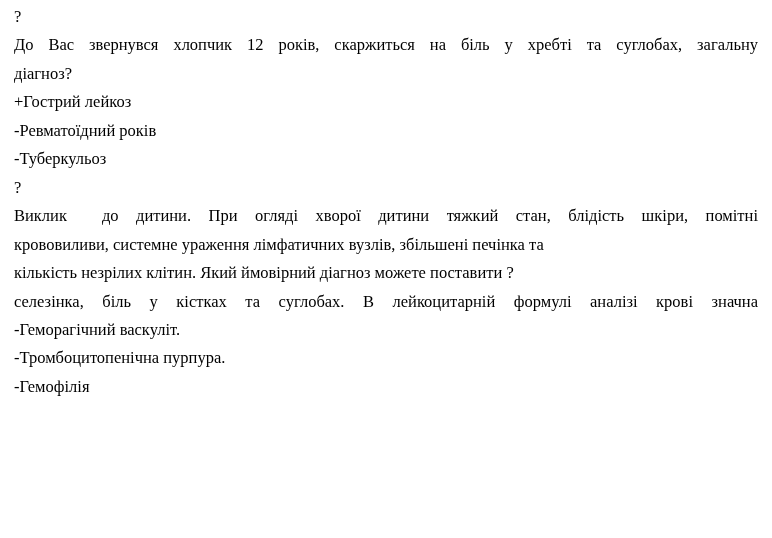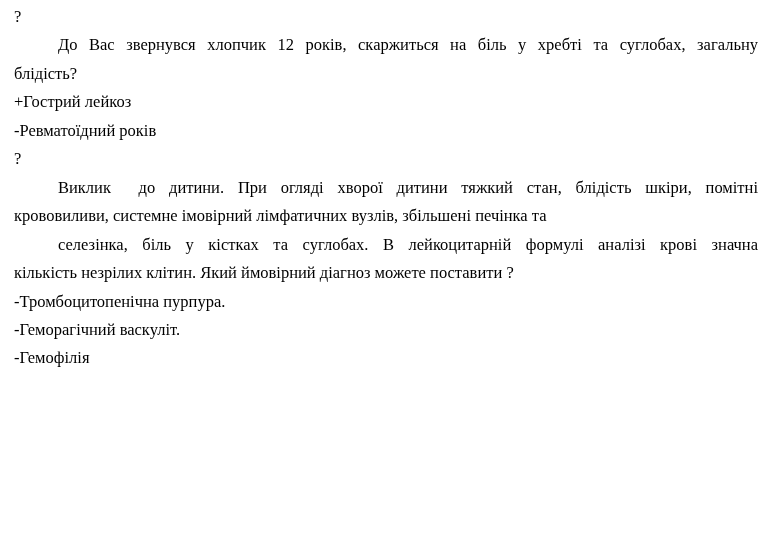--- a/index.html
+++ b/index.html
@@ -23,47 +23,47 @@
   }
   .line {
     line-height: 28.45px;
     white-space: pre-wrap;
     text-align: left;
   }
   .line.justify {
     text-align: justify;
     text-align-last: justify;
     text-justify: inter-word;
-    margin-left: 44px;
   }
   .question { margin: 0; padding: 0; }
 </style>
 </head>
 <body>
 
 <div class="doc" style="color: rgb(0, 0, 0); background: rgb(255, 255, 255);">
   <section class="question">
     <div class="line marker">?</div>
     <div class="body">
         <div class="line justify">До Вас звернувся хлопчик 12 років, скаржиться на біль у хребті та суглобах, загальну</div>
-        <div class="line">блідість?</div>
+        <div class="line">діагноз?</div>
       </div>
     <div class="options">
         <div class="line">+Гострий лейкоз</div>
         <div class="line">-Ревматоїдний років</div>
+        <div class="line">-Туберкульоз</div>
       </div>
   </section>
 
   <section class="question">
     <div class="line marker">?</div>
     <div class="body">
         <div class="line justify">Виклик  до дитини. При огляді хворої дитини тяжкий стан, блідість шкіри, помітні</div>
-        <div class="line">крововиливи, системне імовірний лімфатичних вузлів, збільшені печінка та</div>
+        <div class="line">крововиливи, системне ураження лімфатичних вузлів, збільшені печінка та</div>
+        <div class="line">кількість незрілих клітин. Який ймовірний діагноз можете поставити ?</div>
         <div class="line justify">селезінка, біль у кістках та суглобах. В лейкоцитарній формулі аналізі крові значна</div>
-        <div class="line">кількість незрілих клітин. Який ймовірний діагноз можете поставити ?</div>
       </div>
     <div class="options">
+        <div class="line">-Геморагічний васкуліт.</div>
         <div class="line">-Тромбоцитопенічна пурпура.</div>
-        <div class="line">-Геморагічний васкуліт.</div>
         <div class="line">-Гемофілія</div>
       </div>
   </section>
 </div>
 
 </body></html>

